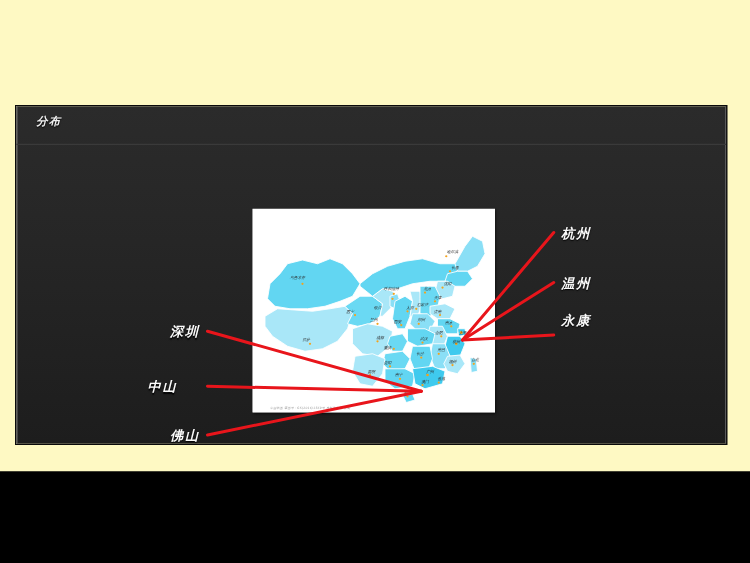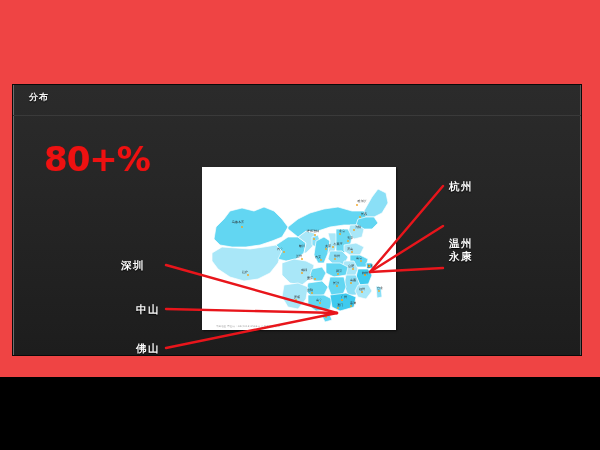--- a/index.html
+++ b/index.html
@@ -10,21 +10,22 @@
   body {
     width: 600px;
     height: 450px;
     overflow: hidden;
     font-family: "DejaVu Sans", "Liberation Sans", sans-serif;
   }
   #stage {
     position: relative;
     width: 600px;
     height: 377px;
-    background: #ef4444;
+    background: #fef9c3;
+    font-style: italic;
   }
 
   
   #slide-panel {
     position: absolute;
     left: 13px;
     top: 85px;
     width: 568px;
     height: 270px;
     background: linear-gradient(180deg, #2b2b2b 0%, #262626 40%, #1d1d1d 100%);
@@ -139,21 +140,20 @@
 
   <div id="slide-panel">
     <div id="panel-left-edge"></div>
     <div id="panel-right-edge"></div>
 
     <div id="panel-header">
       <div id="panel-title">分布</div>
     </div>
     <div id="header-rule"></div>
 
-    <div id="stat-value">80+%</div>
 
     <div id="map-card">
       <svg id="map-svg" width="194" height="163" viewBox="0 0 194 163">
         <rect x="0" y="0" width="194" height="163" fill="#ffffff"></rect>
         <g stroke="#ffffff" stroke-width="0.7" stroke-linejoin="round">
 
           <path d="M12 72 L14 60 L22 52 L28 44 L40 41 L52 44 L62 40 L72 44 L80 52 L86 60 L80 70 L70 74 L58 78 L44 80 L30 80 L18 78 Z" fill="#62d6f2"></path>
 
           <path d="M10 86 L20 80 L34 81 L48 82 L62 80 L74 78 L80 84 L76 96 L68 106 L56 112 L42 114 L28 110 L16 102 L10 94 Z" fill="#a9e7f8"></path>
 
@@ -295,20 +295,20 @@
       <g id="arrow-lines" stroke="#e8151b" stroke-width="2.4" stroke-linecap="round" fill="none">
           <line x1="153" y1="180" x2="324" y2="228" stroke="#e8151b"></line>
           <line x1="153" y1="224" x2="324" y2="228" stroke="#e8151b"></line>
           <line x1="153" y1="263" x2="324" y2="228" stroke="#e8151b"></line>
           <line x1="430" y1="101" x2="357" y2="187" stroke="#e8151b"></line>
           <line x1="430" y1="141" x2="357" y2="187" stroke="#e8151b"></line>
           <line x1="430" y1="183" x2="357" y2="187" stroke="#e8151b"></line>
         </g>
     </svg>
 
-    <div class="callout-label" id="label-shenzhen" style="left: 108px; top: 174px;">深圳</div>
-    <div class="callout-label" id="label-zhongshan" style="left: 123px; top: 218px;">中山</div>
+    <div class="callout-label" id="label-shenzhen" style="left: 123px; top: 174px;">深圳</div>
+    <div class="callout-label" id="label-zhongshan" style="left: 105px; top: 218px;">中山</div>
     <div class="callout-label" id="label-foshan" style="left: 123px; top: 257px; text-align: center;">佛山</div>
     <div class="callout-label" id="label-hangzhou" style="left: 436px; top: 95px;">杭州</div>
-    <div class="callout-label" id="label-wenzhou" style="left: 436px; top: 152px; text-align: right;">温州</div>
+    <div class="callout-label" id="label-wenzhou" style="left: 436px; top: 135px; text-align: right;">温州</div>
     <div class="callout-label" id="label-yongkang" style="left: 436px; top: 165px;">永康</div>
   </div>
 </div>
 
 </body></html>

